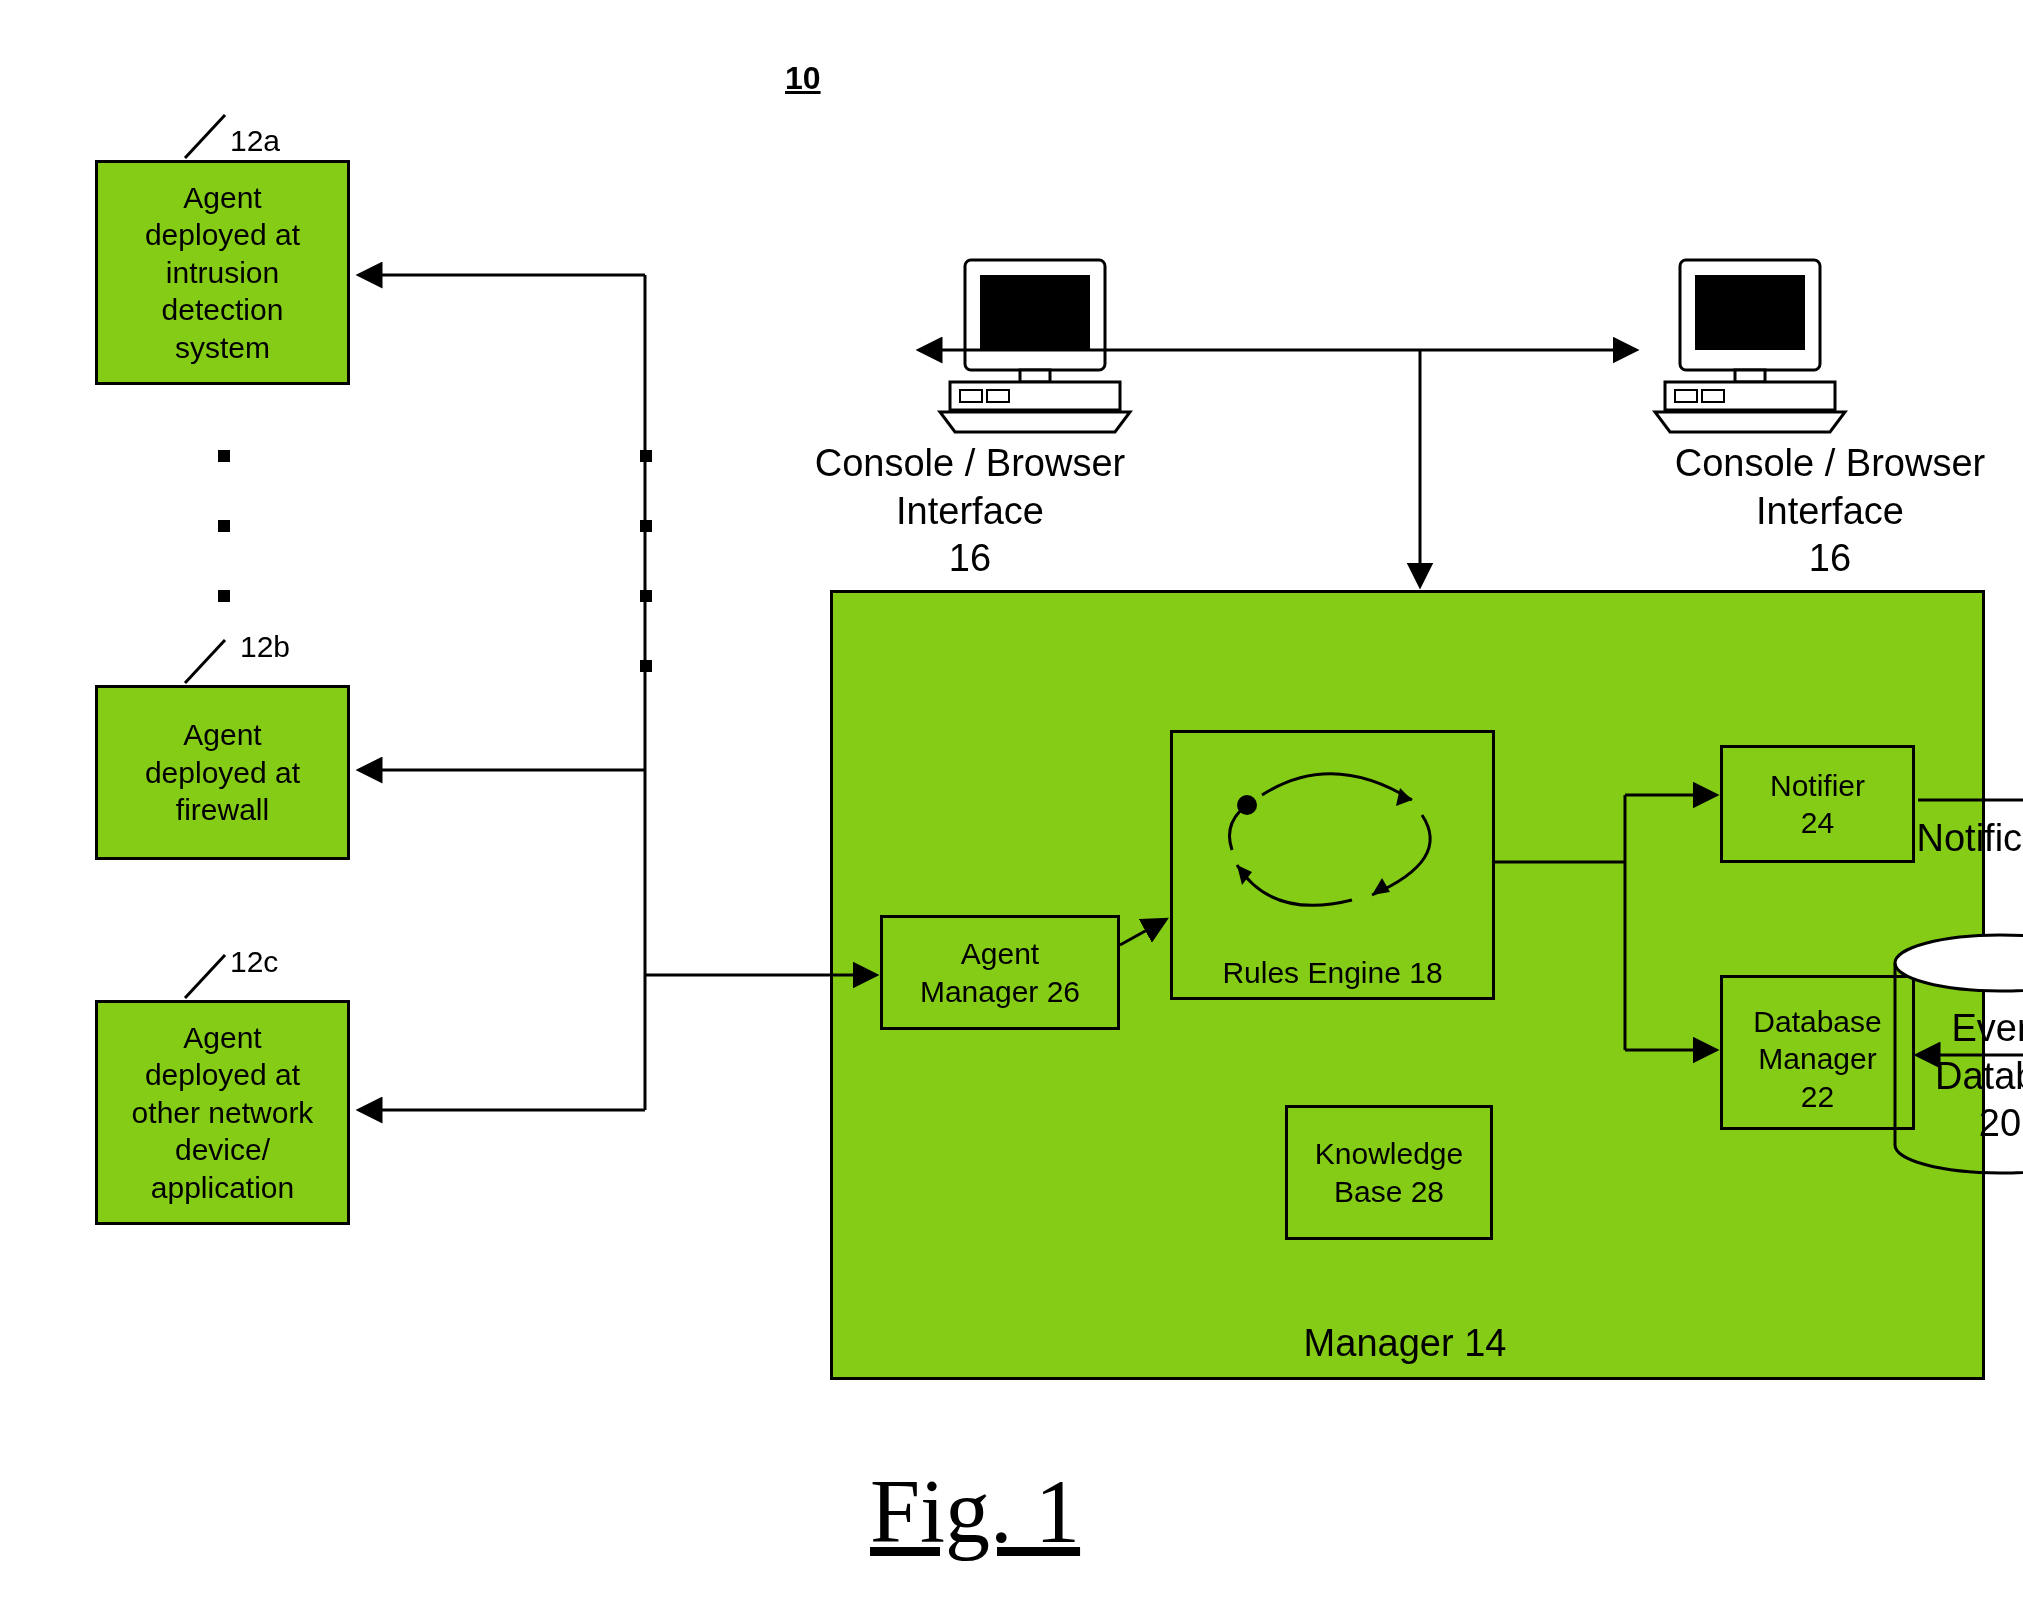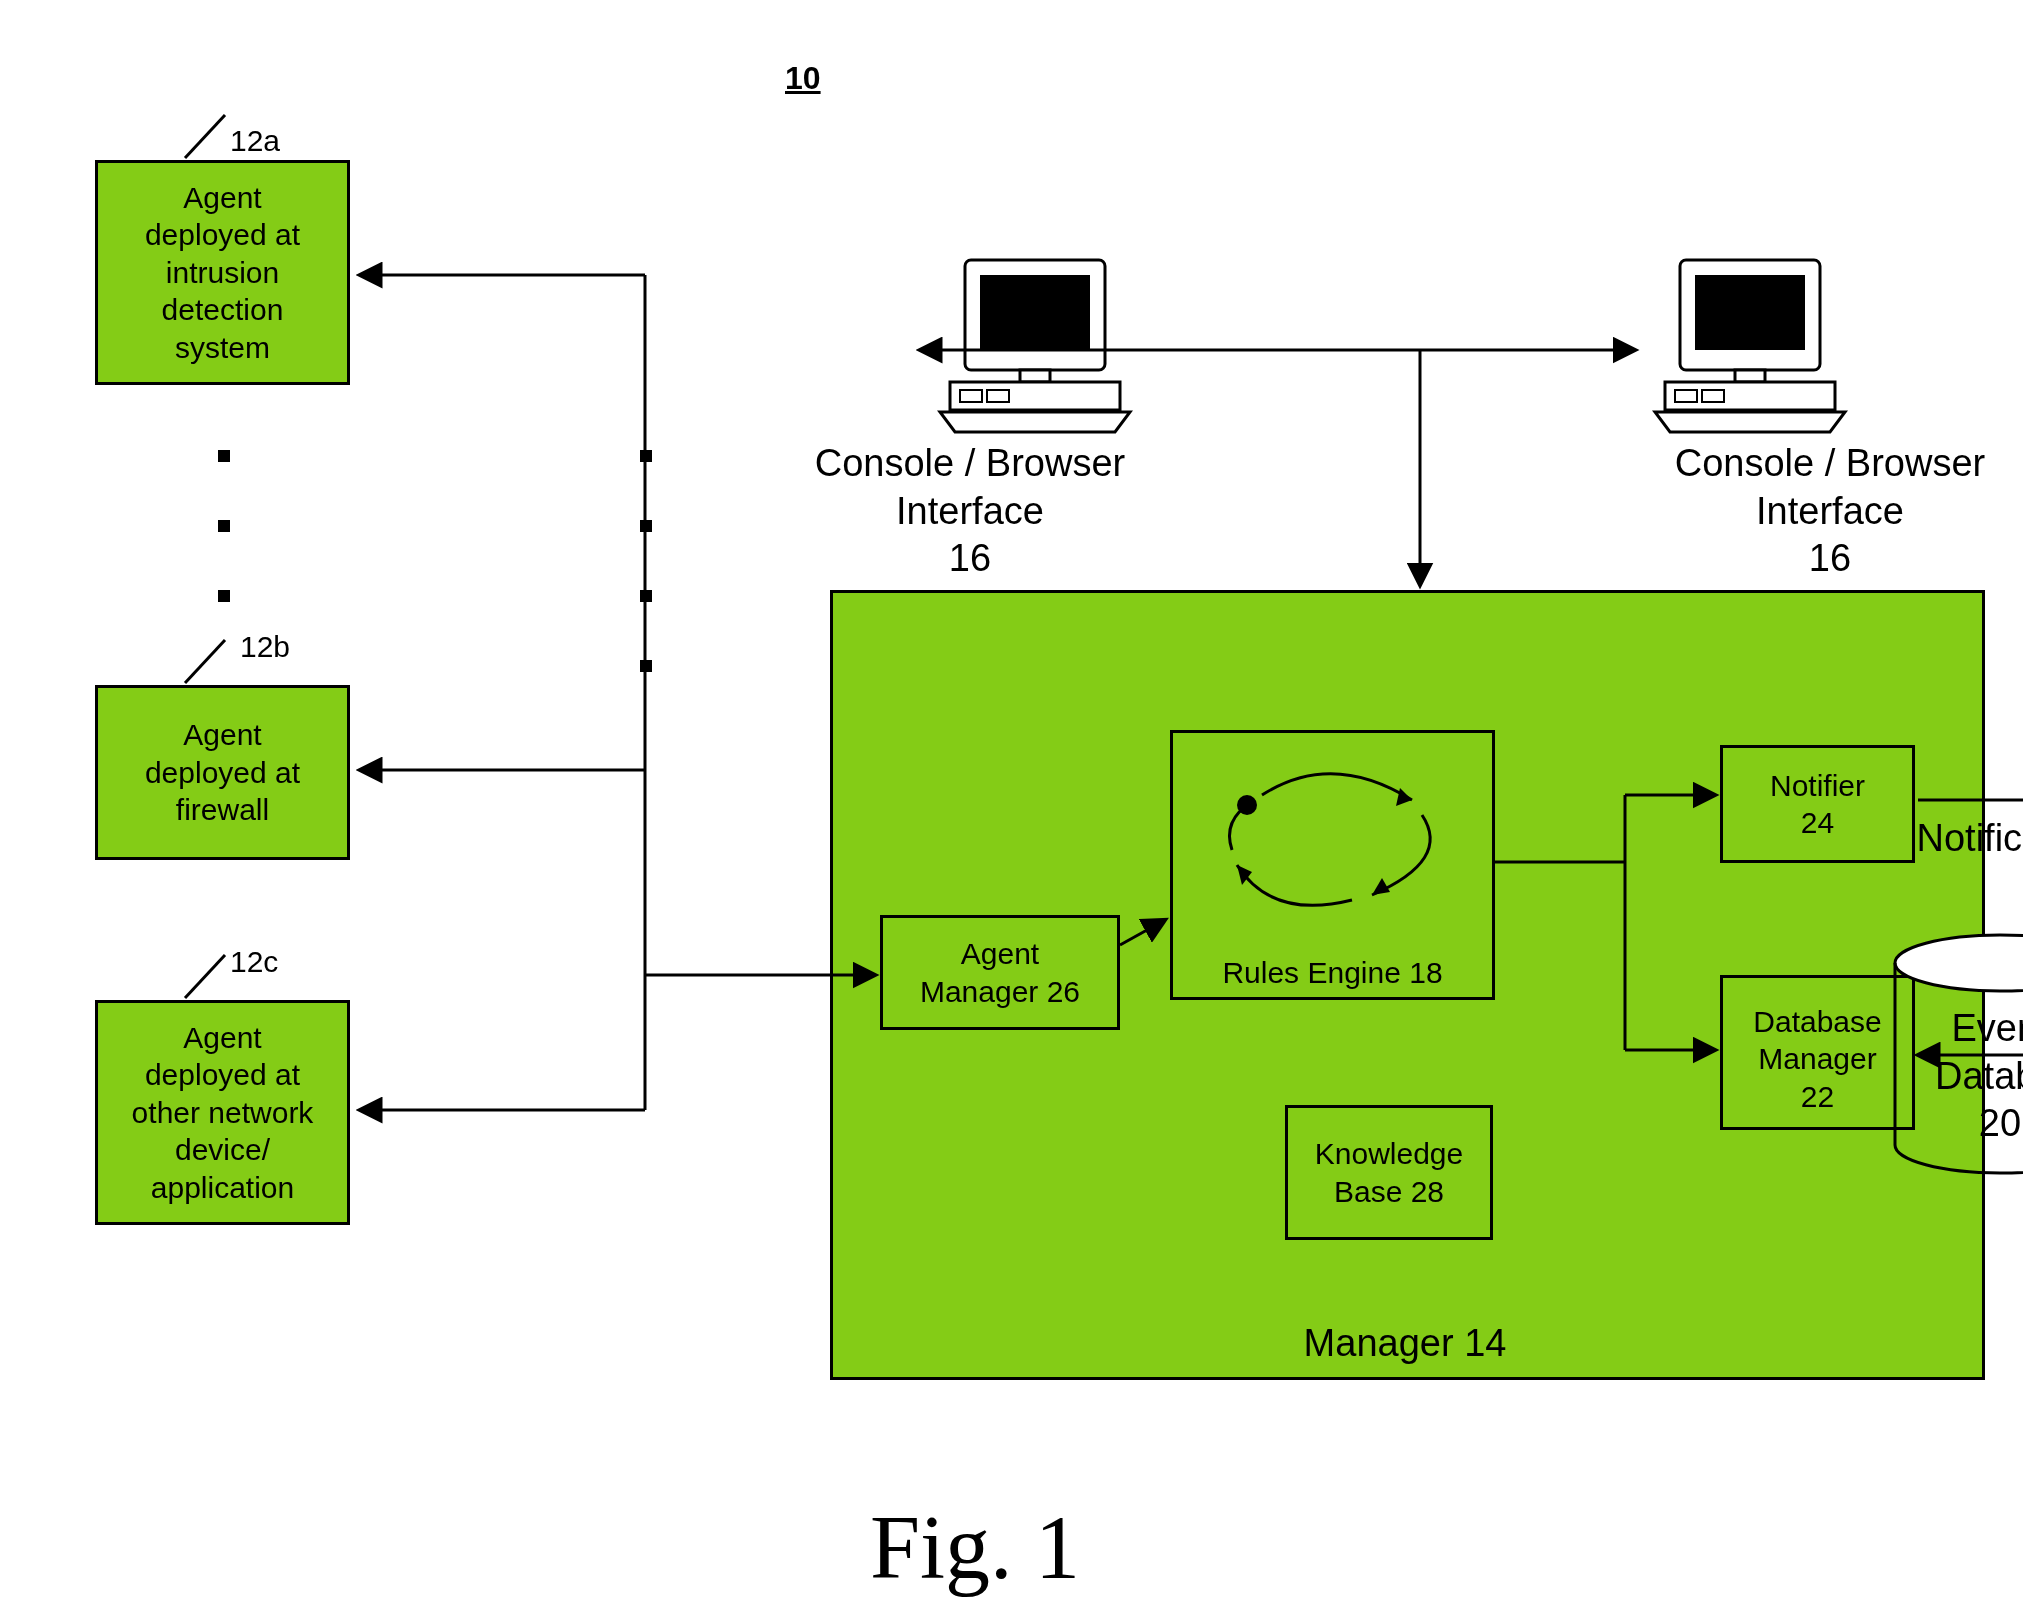--- a/index.html
+++ b/index.html
@@ -243,15 +243,15 @@
 
     <line x1="1918" y1="1055" x2="2060" y2="1055" stroke="#000" stroke-width="3" marker-start="url(#arrow)" marker-end="url(#arrow)"></line>
 
     <line x1="920" y1="350" x2="1420" y2="350" stroke="#000" stroke-width="3" marker-start="url(#arrow)"></line>
 
     <line x1="1635" y1="350" x2="1420" y2="350" stroke="#000" stroke-width="3" marker-start="url(#arrow)"></line>
 
     <line x1="1420" y1="350" x2="1420" y2="585" stroke="#000" stroke-width="3" marker-end="url(#arrow)"></line>
   </svg>
 
-  <div class="fig-title" style="left:870px; top:1496px;">Fig. 1</div>
+  <div class="fig-title" style="left:870px; top:1460px;text-decoration:underline;">Fig. 1</div>
 
 </div>
 
 </body></html>

